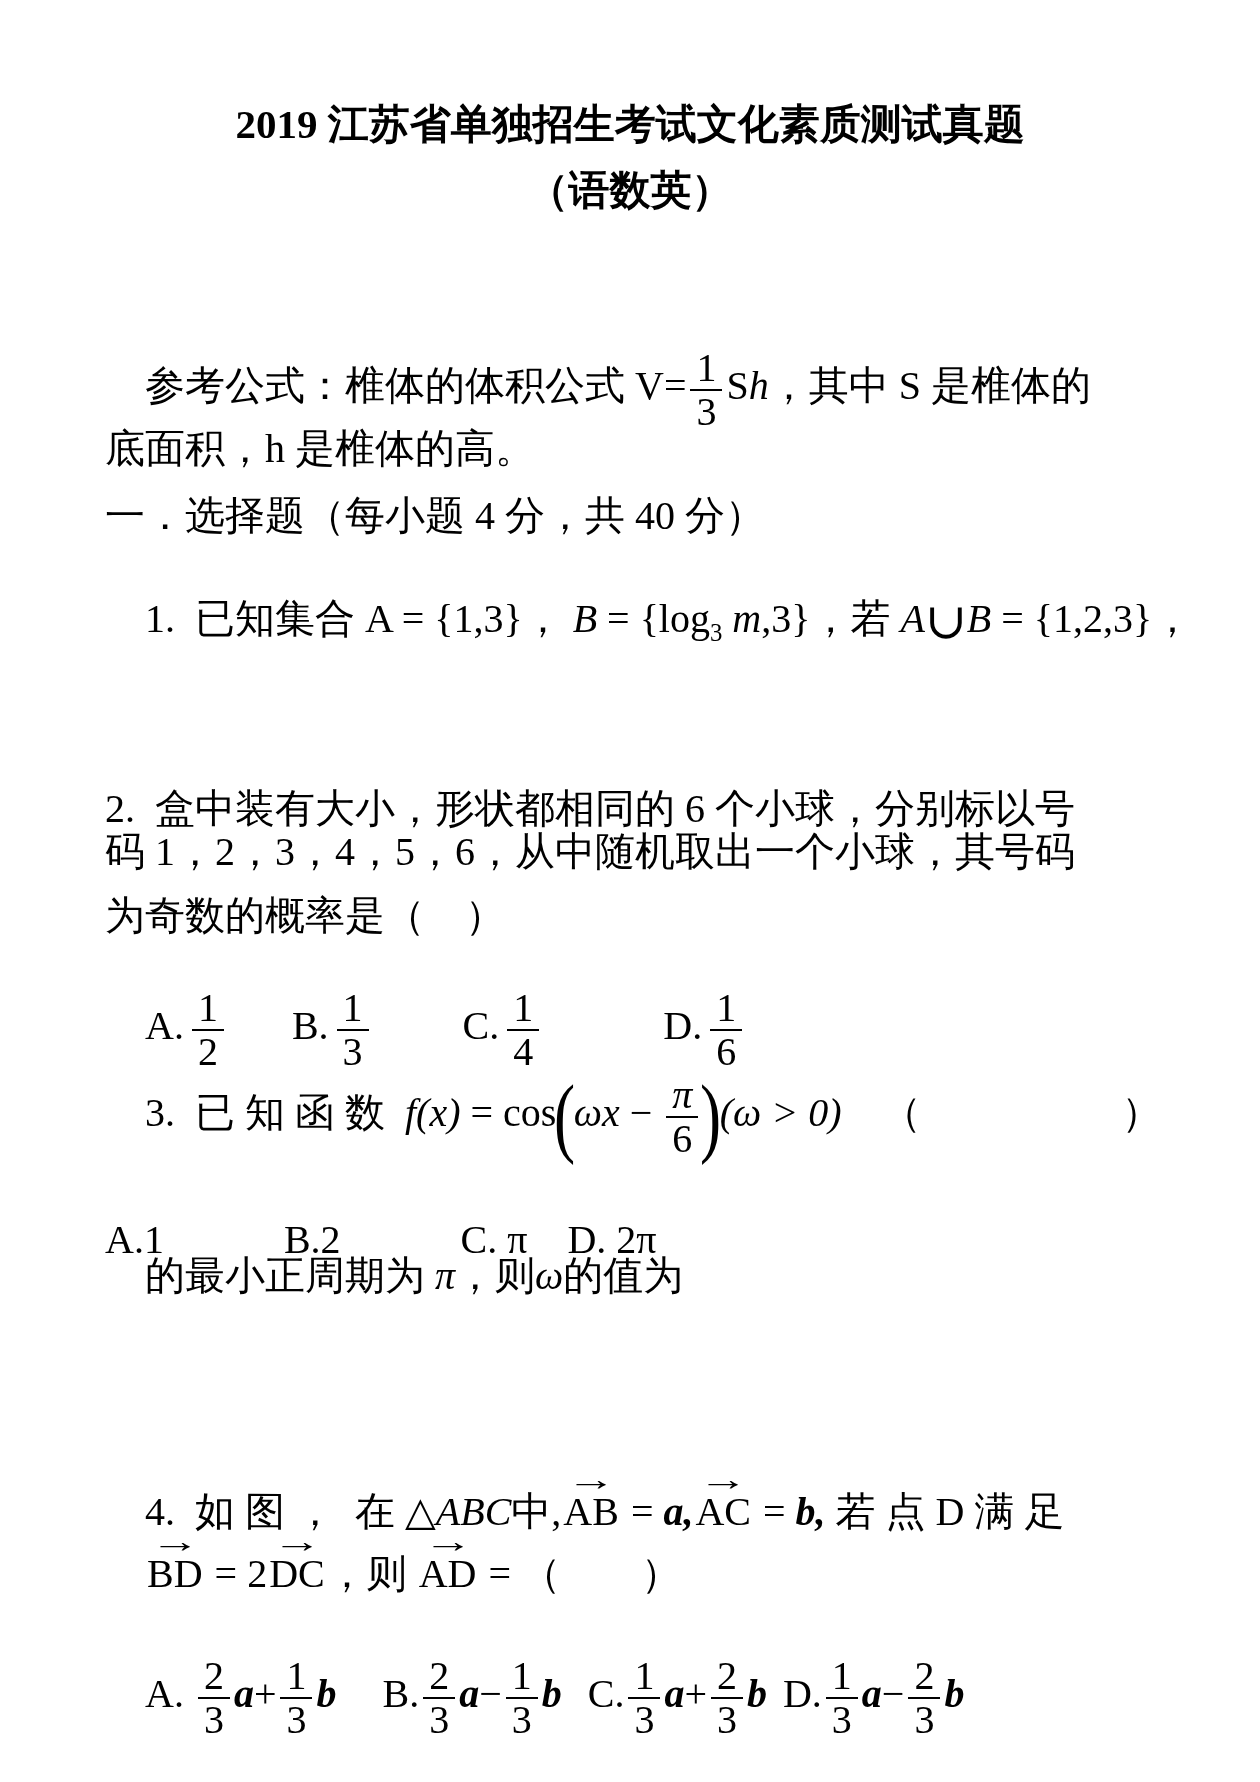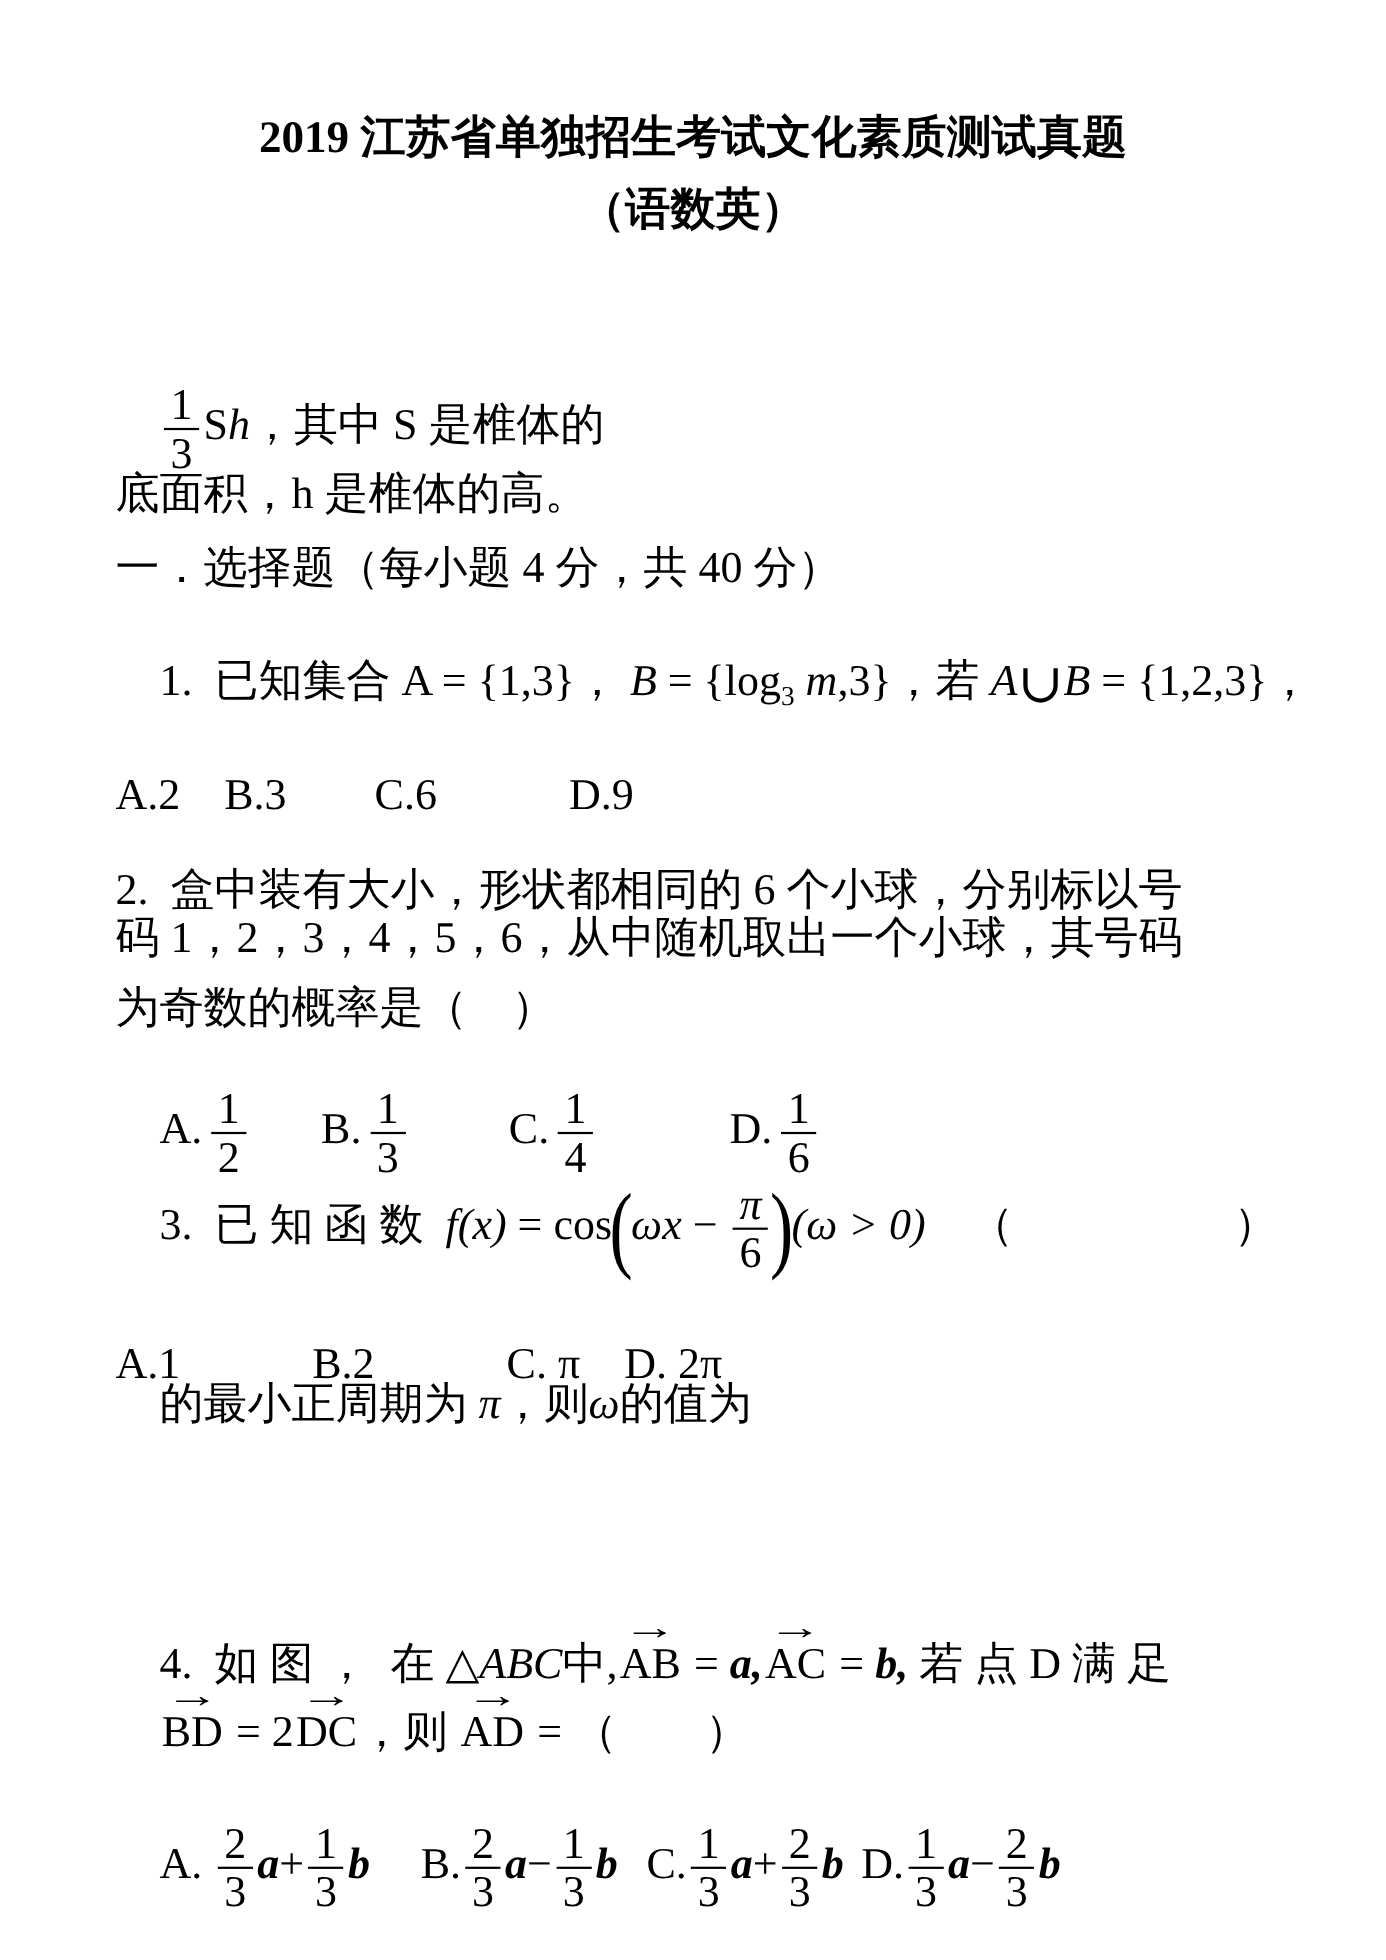--- a/index.html
+++ b/index.html
@@ -49,30 +49,29 @@
 </style>
 </head>
 <body>
 
 <div class="page">
 
   <div class="line center bold t38" style="top:100px;">2019 江苏省单独招生考试文化素质测试真题</div>
   <div class="line center bold t38" style="top:166px;">（语数英）</div>
 
   <div class="line" style="top:300px;">
-    <span class="frac"><span class="fn">1</span><span class="fd">3</span></span><span>S</span><span class="it">h</span><span>，其中 S 是椎体的</span>
+    <span>参考公式：椎体的体积公式 V=</span><span class="frac"><span class="fn">1</span><span class="fd">3</span></span><span>S</span><span class="it">h</span><span>，其中 S 是椎体的</span>
   </div>
   <div class="line" style="top:425px;">底面积，h 是椎体的高。</div>
 
   <div class="line" style="top:492px;">一．选择题（每小题 4 分，共 40 分）</div>
 
   <div class="line" style="top:548px;">
     <span>1.  已知集合 A = {1,3}， </span><span class="it">B</span><span> = {log</span><span class="sub">3</span><span> </span><span class="it">m</span><span>,3}，若 </span><span class="it">A</span><span class="cup">∪</span><span class="it">B</span><span> = {1,2,3}，</span>
   </div>
-  <div class="line" style="top:698px;">A.2　B.3　　C.6　　　D.9</div>
 
   <div class="line" style="top:785px;">2.  盒中装有大小，形状都相同的 6 个小球，分别标以号</div>
   <div class="line" style="top:828px;">码 1，2，3，4，5，6，从中随机取出一个小球，其号码</div>
   <div class="line" style="top:892px;">为奇数的概率是（　）</div>
   <div class="line" style="top:940px;">
     <span class="opt2 o2a"><span>A.</span><span class="frac"><span class="fn">1</span><span class="fd">2</span></span></span><span class="opt2 o2b"><span>B.</span><span class="frac"><span class="fn">1</span><span class="fd">3</span></span></span><span class="opt2 o2c"><span>C.</span><span class="frac"><span class="fn">1</span><span class="fd">4</span></span></span><span class="opt2"><span>D.</span><span class="frac"><span class="fn">1</span><span class="fd">6</span></span></span>
   </div>
 
   <div class="line" style="top:1027px;">
     <span>3.  已 知 函 数  </span><span class="it">f(x)</span><span> = cos</span><span class="bp">(</span><span class="it">ωx</span><span> − </span><span class="frac"><span class="fn it">π</span><span class="fd">6</span></span><span class="bp">)</span><span class="it">(ω &gt; 0)</span><span>　（　　　　　）</span>

